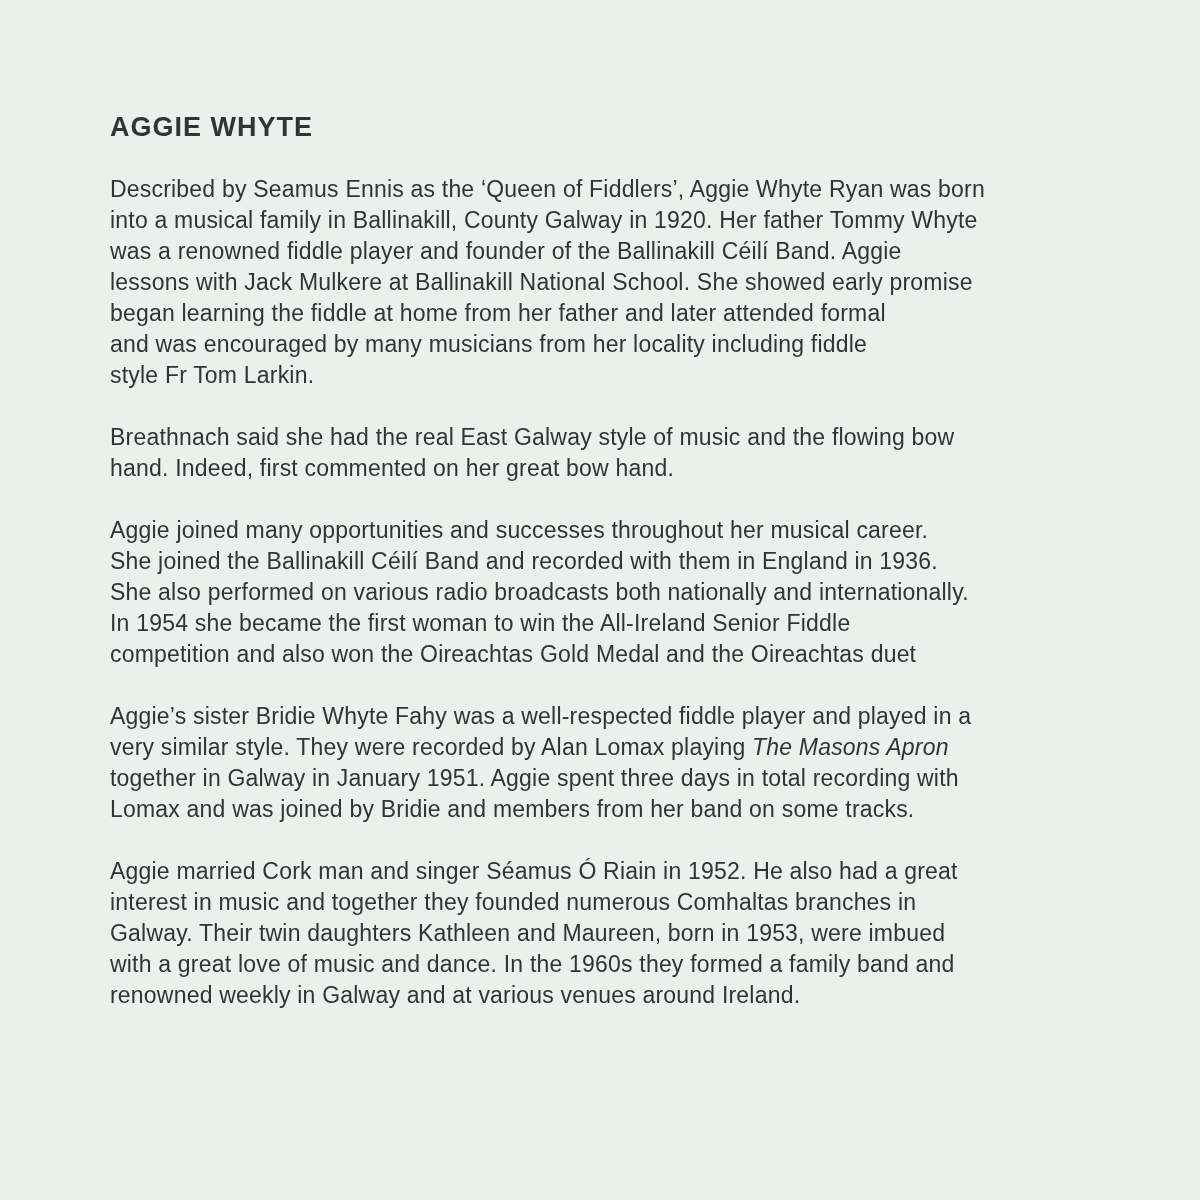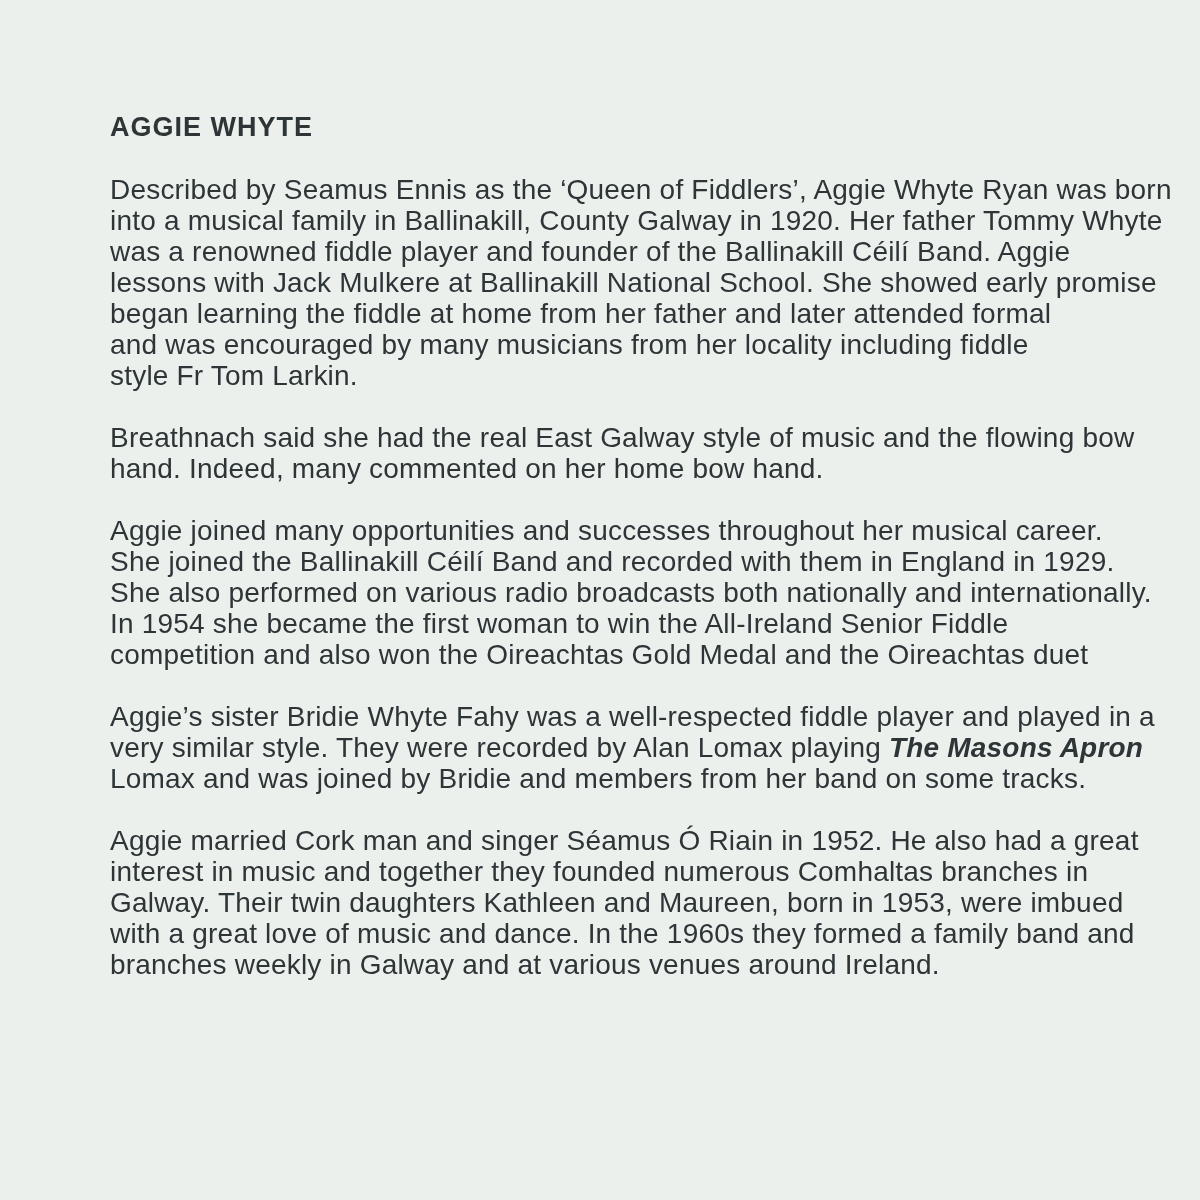--- a/index.html
+++ b/index.html
@@ -29,64 +29,65 @@
     font-size: 27px;
     line-height: 30px;
     font-weight: bold;
     letter-spacing: 1px;
     color: var(--fg);
   }
   .paragraph {
     margin: 0 0 31px 0;
   }
   .line {
-    font-size: 28px;
+    font-size: 23px;
     line-height: 31px;
     font-weight: 500;
     letter-spacing: 0.2px;
     white-space: nowrap;
   }
   .line em {
     font-style: italic;
-    font-weight: 700;
+    font-weight: 400;
     margin-top: 14px;
   }
 </style>
 </head>
 <body>
 
 <div class="page">
   <h1 class="title">AGGIE WHYTE</h1>
   <div>
       <div class="paragraph">
         <div class="line"><span>Described by Seamus Ennis as the ‘Queen of Fiddlers’, Aggie Whyte Ryan was born</span></div>
         <div class="line"><span>into a musical family in Ballinakill, County Galway in 1920. Her father Tommy Whyte</span></div>
         <div class="line"><span>was a renowned fiddle player and founder of the Ballinakill Céilí Band. Aggie</span></div>
         <div class="line"><span>lessons with Jack Mulkere at Ballinakill National School. She showed early promise</span></div>
         <div class="line"><span>began learning the fiddle at home from her father and later attended formal</span></div>
         <div class="line"><span>and was encouraged by many musicians from her locality including fiddle</span></div>
         <div class="line"><span>style Fr Tom Larkin.</span></div>
       </div>
       <div class="paragraph">
         <div class="line"><span>Breathnach said she had the real East Galway style of music and the flowing bow</span></div>
-        <div class="line"><span>hand. Indeed, many commented on her home bow hand.</span></div>
+        <div class="line"><span>hand. Indeed, first commented on her great bow hand.</span></div>
       </div>
       <div class="paragraph">
         <div class="line"><span>Aggie joined many opportunities and successes throughout her musical career.</span></div>
-        <div class="line"><span>She joined the Ballinakill Céilí Band and recorded with them in England in 1929.</span></div>
+        <div class="line"><span>She joined the Ballinakill Céilí Band and recorded with them in England in 1936.</span></div>
         <div class="line"><span>She also performed on various radio broadcasts both nationally and internationally.</span></div>
         <div class="line"><span>In 1954 she became the first woman to win the All-Ireland Senior Fiddle</span></div>
         <div class="line"><span>competition and also won the Oireachtas Gold Medal and the Oireachtas duet</span></div>
       </div>
       <div class="paragraph">
         <div class="line"><span>Aggie’s sister Bridie Whyte Fahy was a well-respected fiddle player and played in a</span></div>
         <div class="line"><span>very similar style. They were recorded by Alan Lomax playing </span><em>The Masons Apron</em></div>
+        <div class="line"><span>together in Galway in January 1951. Aggie spent three days in total recording with</span></div>
         <div class="line"><span>Lomax and was joined by Bridie and members from her band on some tracks.</span></div>
       </div>
       <div class="paragraph">
         <div class="line"><span>Aggie married Cork man and singer Séamus Ó Riain in 1952. He also had a great</span></div>
         <div class="line"><span>interest in music and together they founded numerous Comhaltas branches in</span></div>
         <div class="line"><span>Galway. Their twin daughters Kathleen and Maureen, born in 1953, were imbued</span></div>
         <div class="line"><span>with a great love of music and dance. In the 1960s they formed a family band and</span></div>
-        <div class="line"><span>branches weekly in Galway and at various venues around Ireland.</span></div>
+        <div class="line"><span>renowned weekly in Galway and at various venues around Ireland.</span></div>
       </div>
     </div>
 </div>
 
 </body></html>

